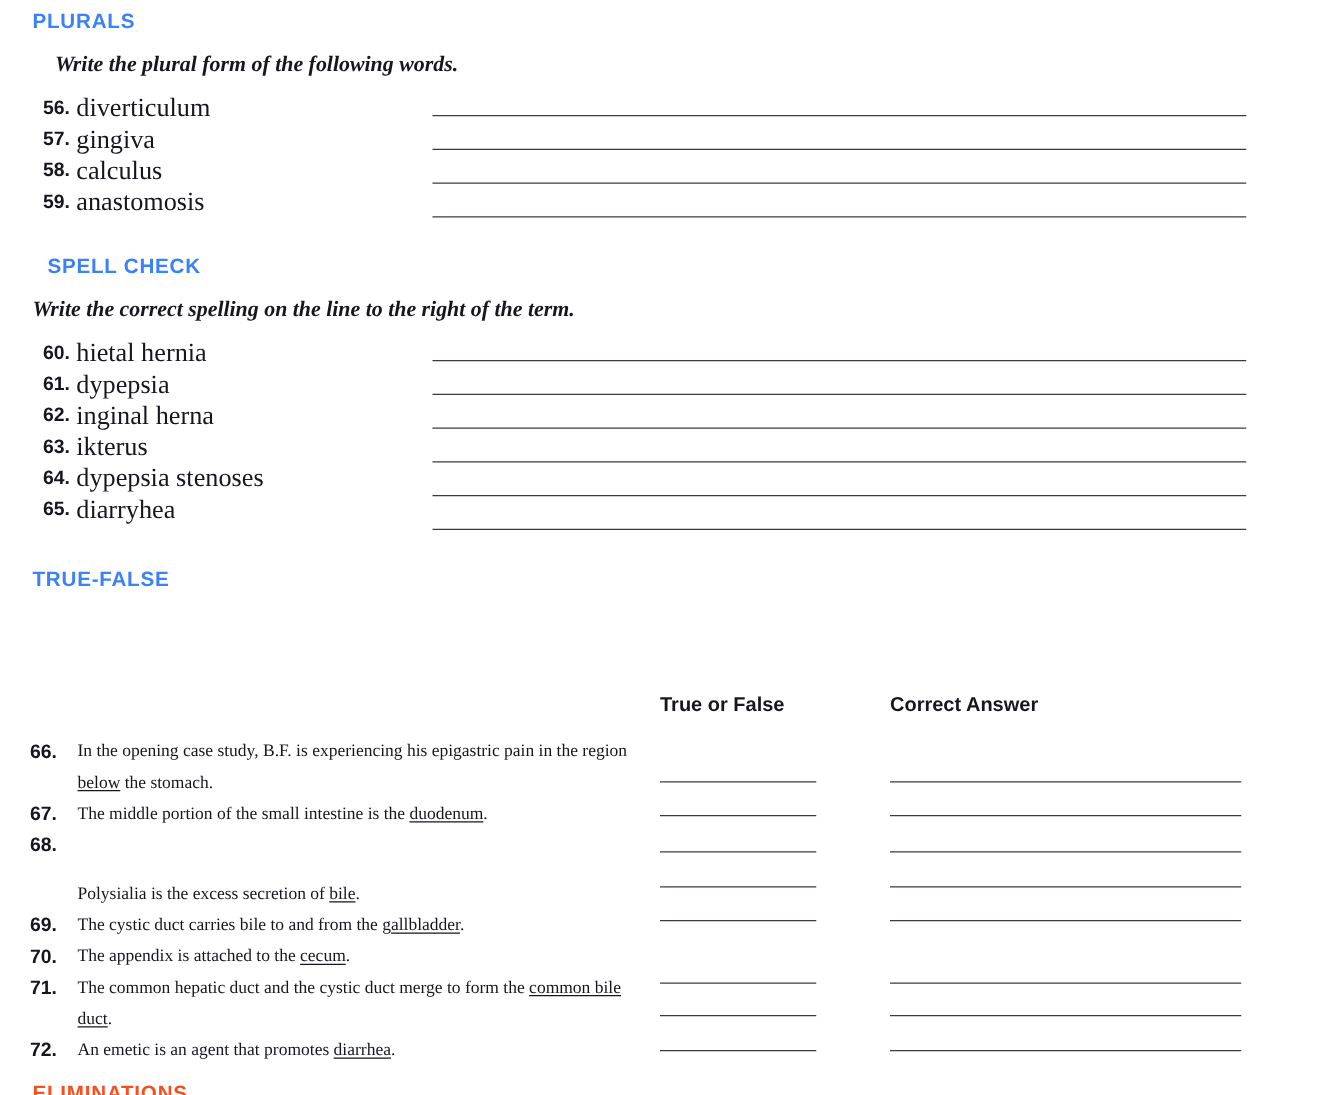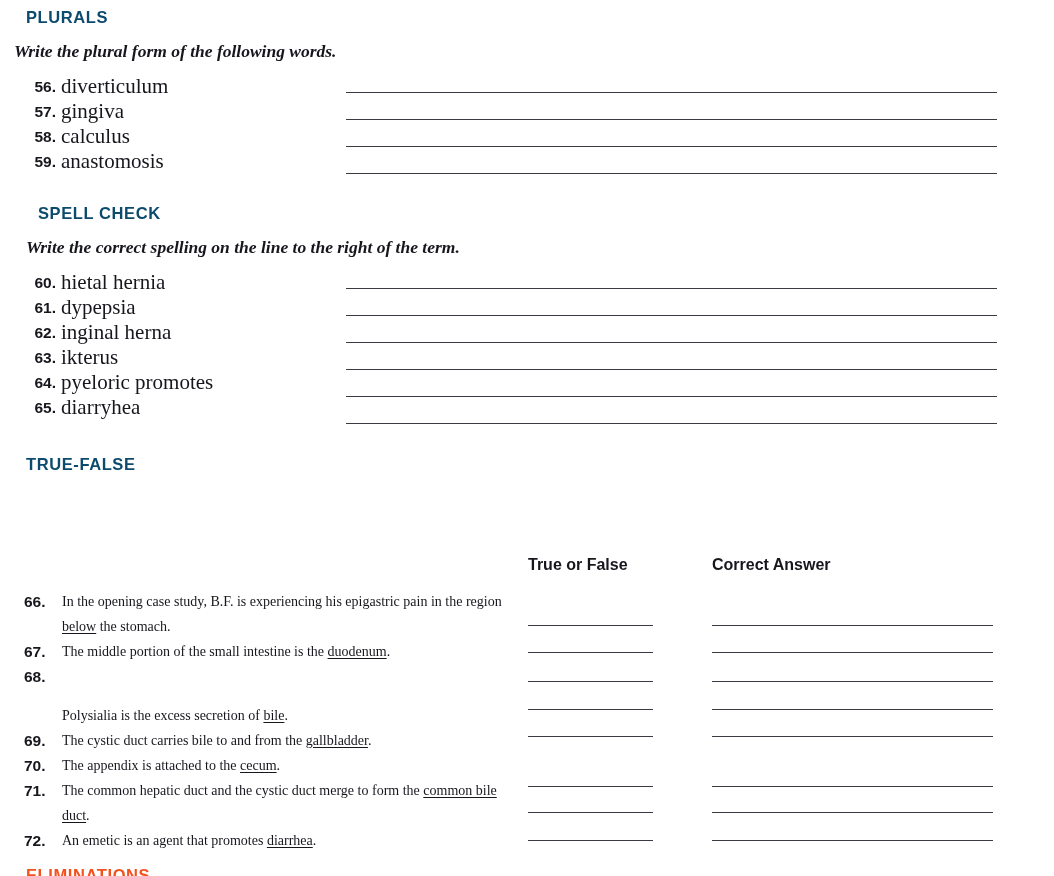--- a/index.html
+++ b/index.html
@@ -23,21 +23,21 @@
     height: 876px;
     padding: 0;
   }
 
   
   .section-head {
     font-family: "Liberation Sans", "DejaVu Sans", sans-serif;
     font-weight: bold;
     font-size: 16.5px;
     letter-spacing: 0.6px;
-    color: #0c4a6e;
+    color: #3b82f6;
     margin: 0;
     padding: 0;
   }
 
   
   .instruction {
     font-family: "Liberation Serif", "DejaVu Serif", serif;
     font-weight: bold;
     font-style: italic;
     font-size: 17.5px;
@@ -130,21 +130,21 @@
     overflow: hidden;
   }
 </style>
 </head>
 <body>
 
 <div class="page">
 
   <div class="section-head" style="position:absolute; left:26px; top:8px;">PLURALS</div>
 
-  <div class="instruction" style="position:absolute; left:14px; top:40px;">Write the plural form of the following words.</div>
+  <div class="instruction" style="position:absolute; left:44px; top:40px;">Write the plural form of the following words.</div>
 
   <div style="position:absolute; left:24px; top:74px;">
     <div class="qrow">
       <span class="qnum">56.</span>
       <span class="qterm">diverticulum</span>
     </div>
     <div class="qrow">
       <span class="qnum">57.</span>
       <span class="qterm">gingiva</span>
     </div>
@@ -179,21 +179,21 @@
     <div class="qrow">
       <span class="qnum">62.</span>
       <span class="qterm">inginal herna</span>
     </div>
     <div class="qrow">
       <span class="qnum">63.</span>
       <span class="qterm">ikterus</span>
     </div>
     <div class="qrow">
       <span class="qnum">64.</span>
-      <span class="qterm">pyeloric promotes</span>
+      <span class="qterm">dypepsia stenoses</span>
     </div>
     <div class="qrow">
       <span class="qnum">65.</span>
       <span class="qterm">diarryhea</span>
     </div>
   </div>
 
   <div class="rule" style="left:346px; top:288px; width:651px;"></div>
   <div class="rule" style="left:346px; top:315px; width:651px;"></div>
   <div class="rule" style="left:346px; top:342px; width:651px;"></div>

